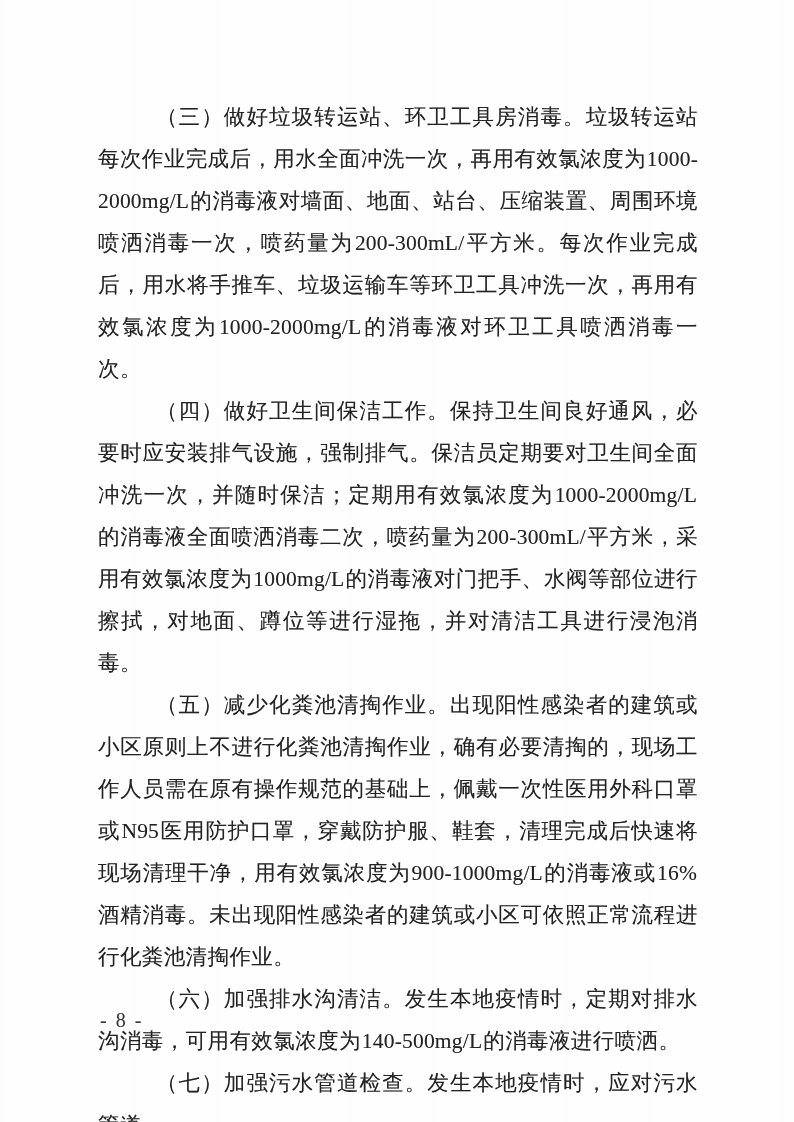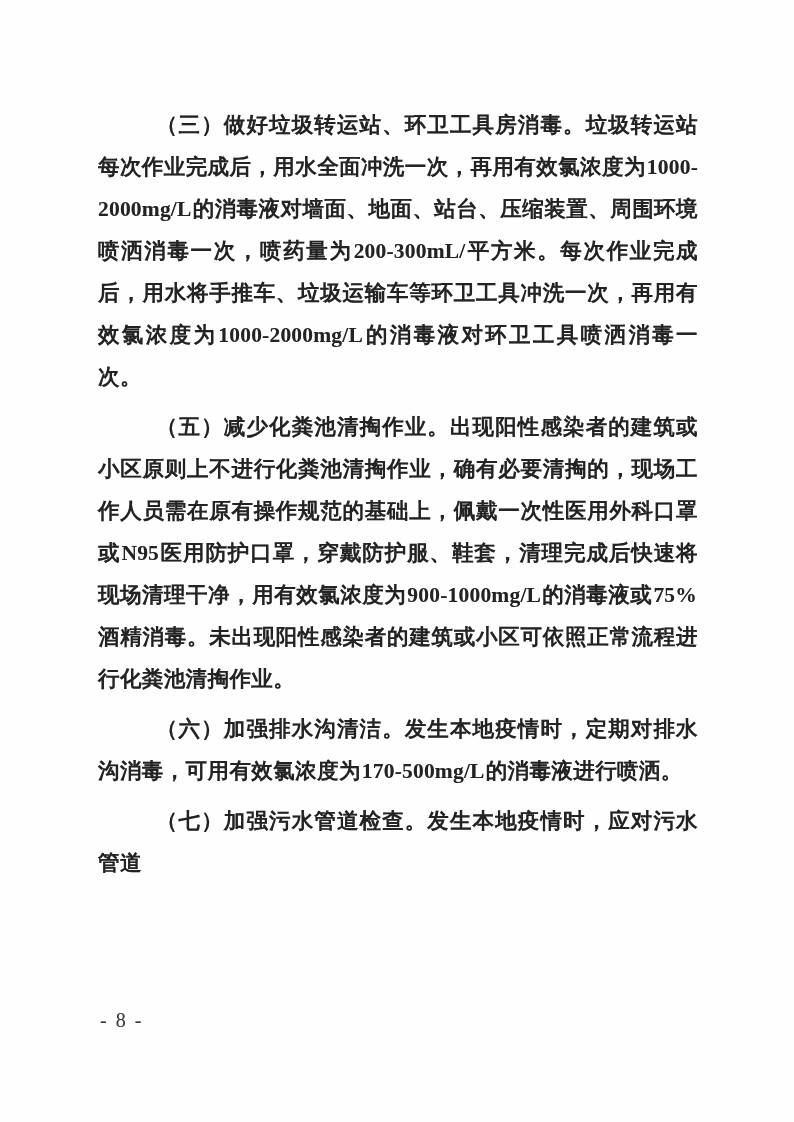--- a/index.html
+++ b/index.html
@@ -41,33 +41,32 @@
   }
 
   #document-body {
     position: absolute;
     left: 98px;
     top: 96px;
     width: 600px;
   }
 
   .paragraph {
-    margin: 8px 0 0 0;
+    margin: 0 0 0 0;
     font-size: 21.5px;
     line-height: 42px;
     text-align: justify;
     text-align-last: left;
     text-indent: 58px;
     letter-spacing: 0.4px;
     color: #232323;
     
     text-shadow: 0 0 0.35px rgba(0,0,0,0.28);
     font-family: "DejaVu Serif", "Liberation Serif", serif;
     word-break: break-all;
-    font-weight: bold;
   }
 
   
   .latin {
     font-family: "Liberation Serif", "DejaVu Serif", serif;
     letter-spacing: 0.2px;
     padding: 0 1px;
   }
 
   #page-number {
@@ -87,24 +86,25 @@
 <body>
 
 <div id="page-sheet">
 
   <div id="scan-texture"></div>
 
   <div id="document-body">
 
     <p class="paragraph">（三）做好垃圾转运站、环卫工具房消毒。垃圾转运站每次作业完成后，用水全面冲洗一次，再用有效氯浓度为<span class="latin">1000-2000mg/L</span>的消毒液对墙面、地面、站台、压缩装置、周围环境喷洒消毒一次，喷药量为<span class="latin">200-300mL/</span>平方米。每次作业完成后，用水将手推车、垃圾运输车等环卫工具冲洗一次，再用有效氯浓度为<span class="latin">1000-2000mg/L</span>的消毒液对环卫工具喷洒消毒一次。</p>
 
+    <p class="paragraph">（四）做好卫生间保洁工作。保持卫生间良好通风，必要时应安装排气设施，强制排气。保洁员定期要对卫生间全面冲洗一次，并随时保洁；定期用有效氯浓度为<span class="latin">1000-2000mg/L</span>的消毒液全面喷洒消毒二次，喷药量为<span class="latin">200-300mL/</span>平方米，采用有效氯浓度为<span class="latin">1000mg/L</span>的消毒液对门把手、水阀等部位进行擦拭，对地面、蹲位等进行湿拖，并对清洁工具进行浸泡消毒。</p>
 
-    <p class="paragraph">（五）减少化粪池清掏作业。出现阳性感染者的建筑或小区原则上不进行化粪池清掏作业，确有必要清掏的，现场工作人员需在原有操作规范的基础上，佩戴一次性医用外科口罩或<span class="latin">N95</span>医用防护口罩，穿戴防护服、鞋套，清理完成后快速将现场清理干净，用有效氯浓度为<span class="latin">900-1000mg/L</span>的消毒液或<span class="latin">75%</span>酒精消毒。未出现阳性感染者的建筑或小区可依照正常流程进行化粪池清掏作业。</p>
+    <p class="paragraph">（五）减少化粪池清掏作业。出现阳性感染者的建筑或小区原则上不进行化粪池清掏作业，确有必要清掏的，现场工作人员需在原有操作规范的基础上，佩戴一次性医用外科口罩或<span class="latin">N95</span>医用防护口罩，穿戴防护服、鞋套，清理完成后快速将现场清理干净，用有效氯浓度为<span class="latin">900-1000mg/L</span>的消毒液或<span class="latin">16%</span>酒精消毒。未出现阳性感染者的建筑或小区可依照正常流程进行化粪池清掏作业。</p>
 
-    <p class="paragraph">（六）加强排水沟清洁。发生本地疫情时，定期对排水沟消毒，可用有效氯浓度为<span class="latin">170-500mg/L</span>的消毒液进行喷洒。</p>
+    <p class="paragraph">（六）加强排水沟清洁。发生本地疫情时，定期对排水沟消毒，可用有效氯浓度为<span class="latin">140-500mg/L</span>的消毒液进行喷洒。</p>
 
     <p class="paragraph">（七）加强污水管道检查。发生本地疫情时，应对污水管道</p>
 
   </div>
 
   <div id="page-number">- 8 -</div>
 
 </div>
 
 </body></html>

